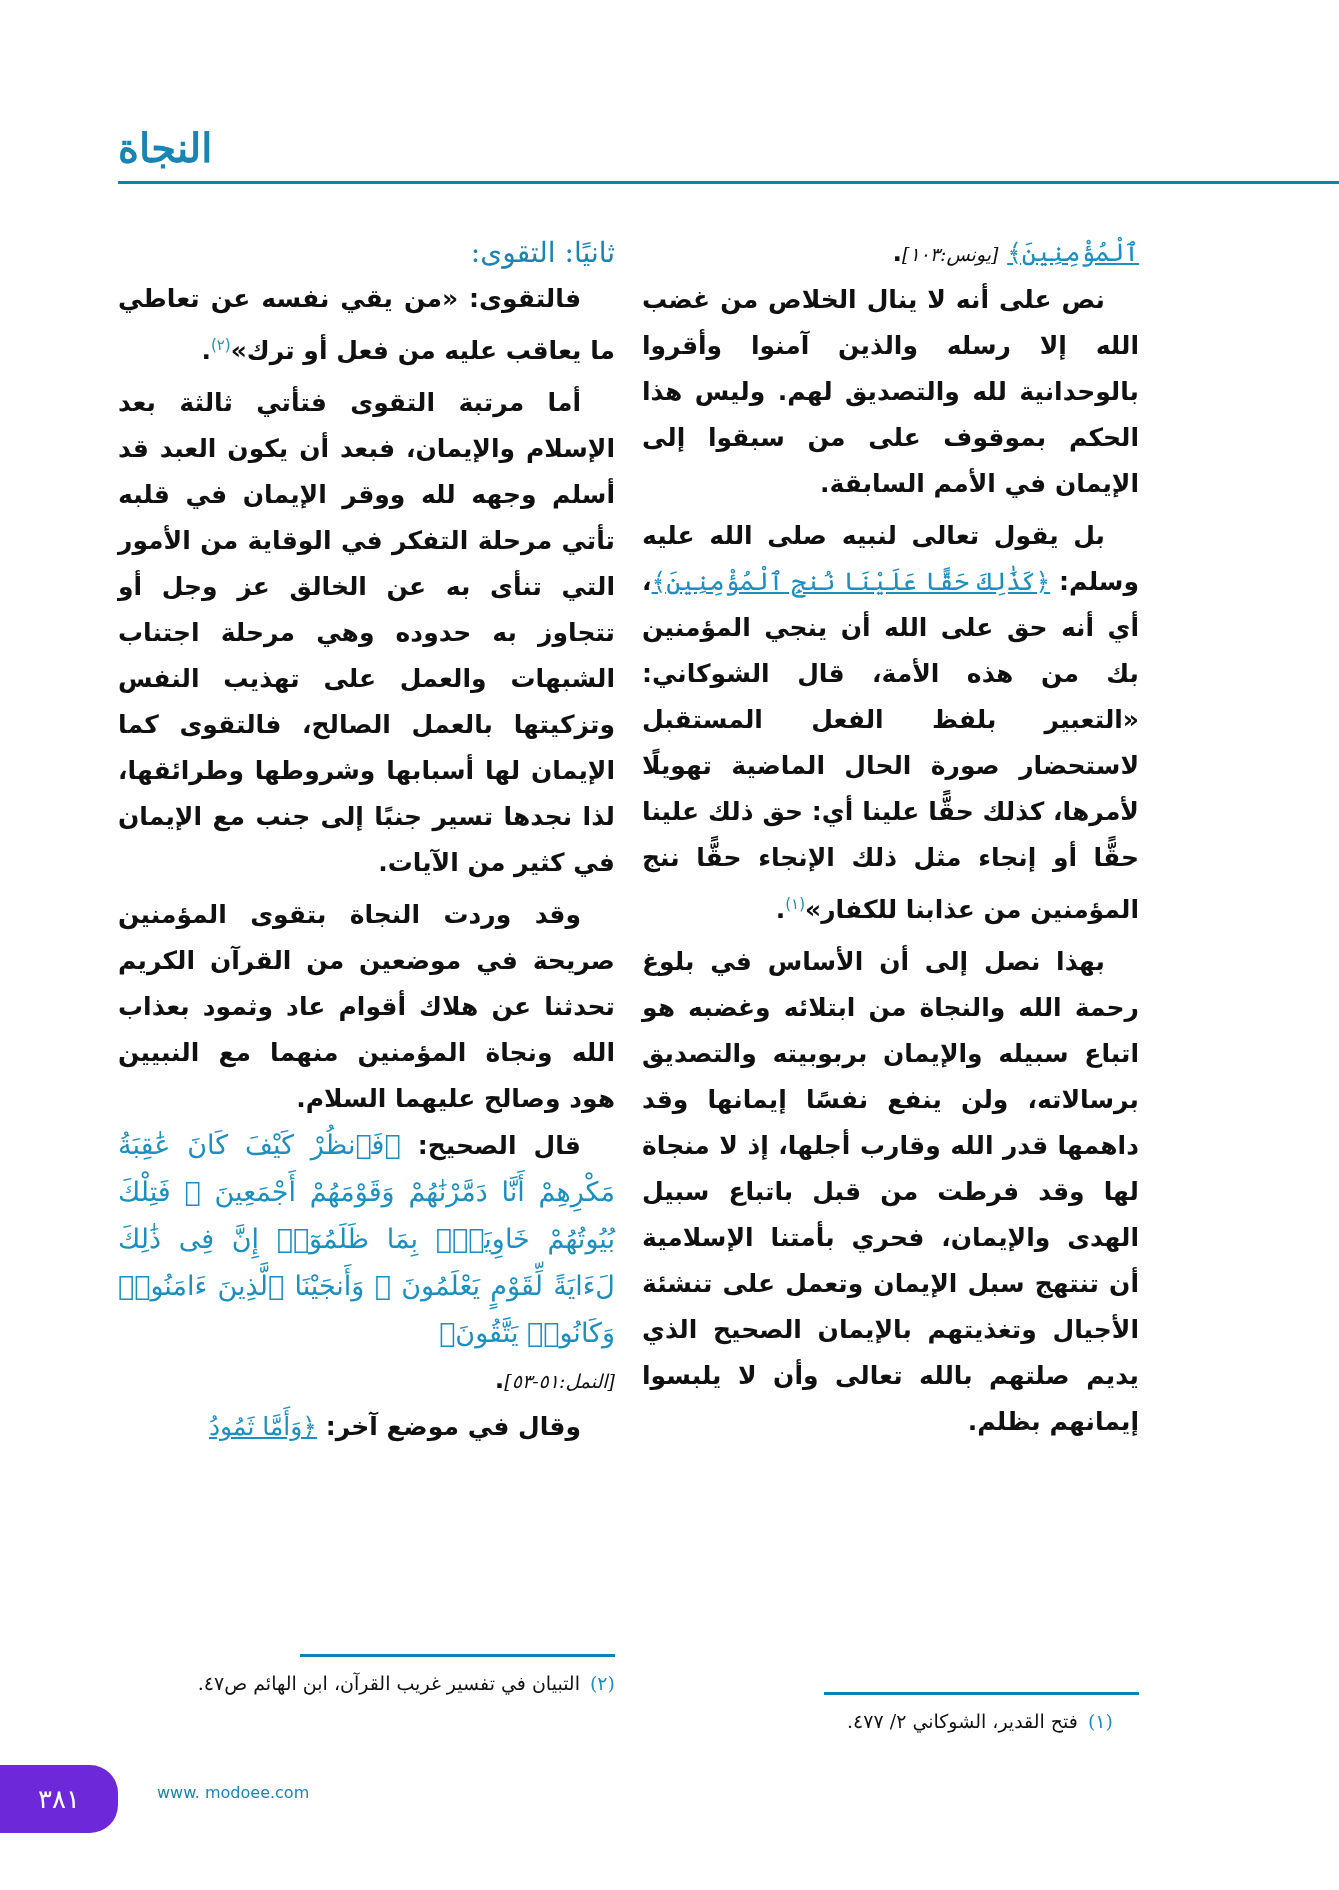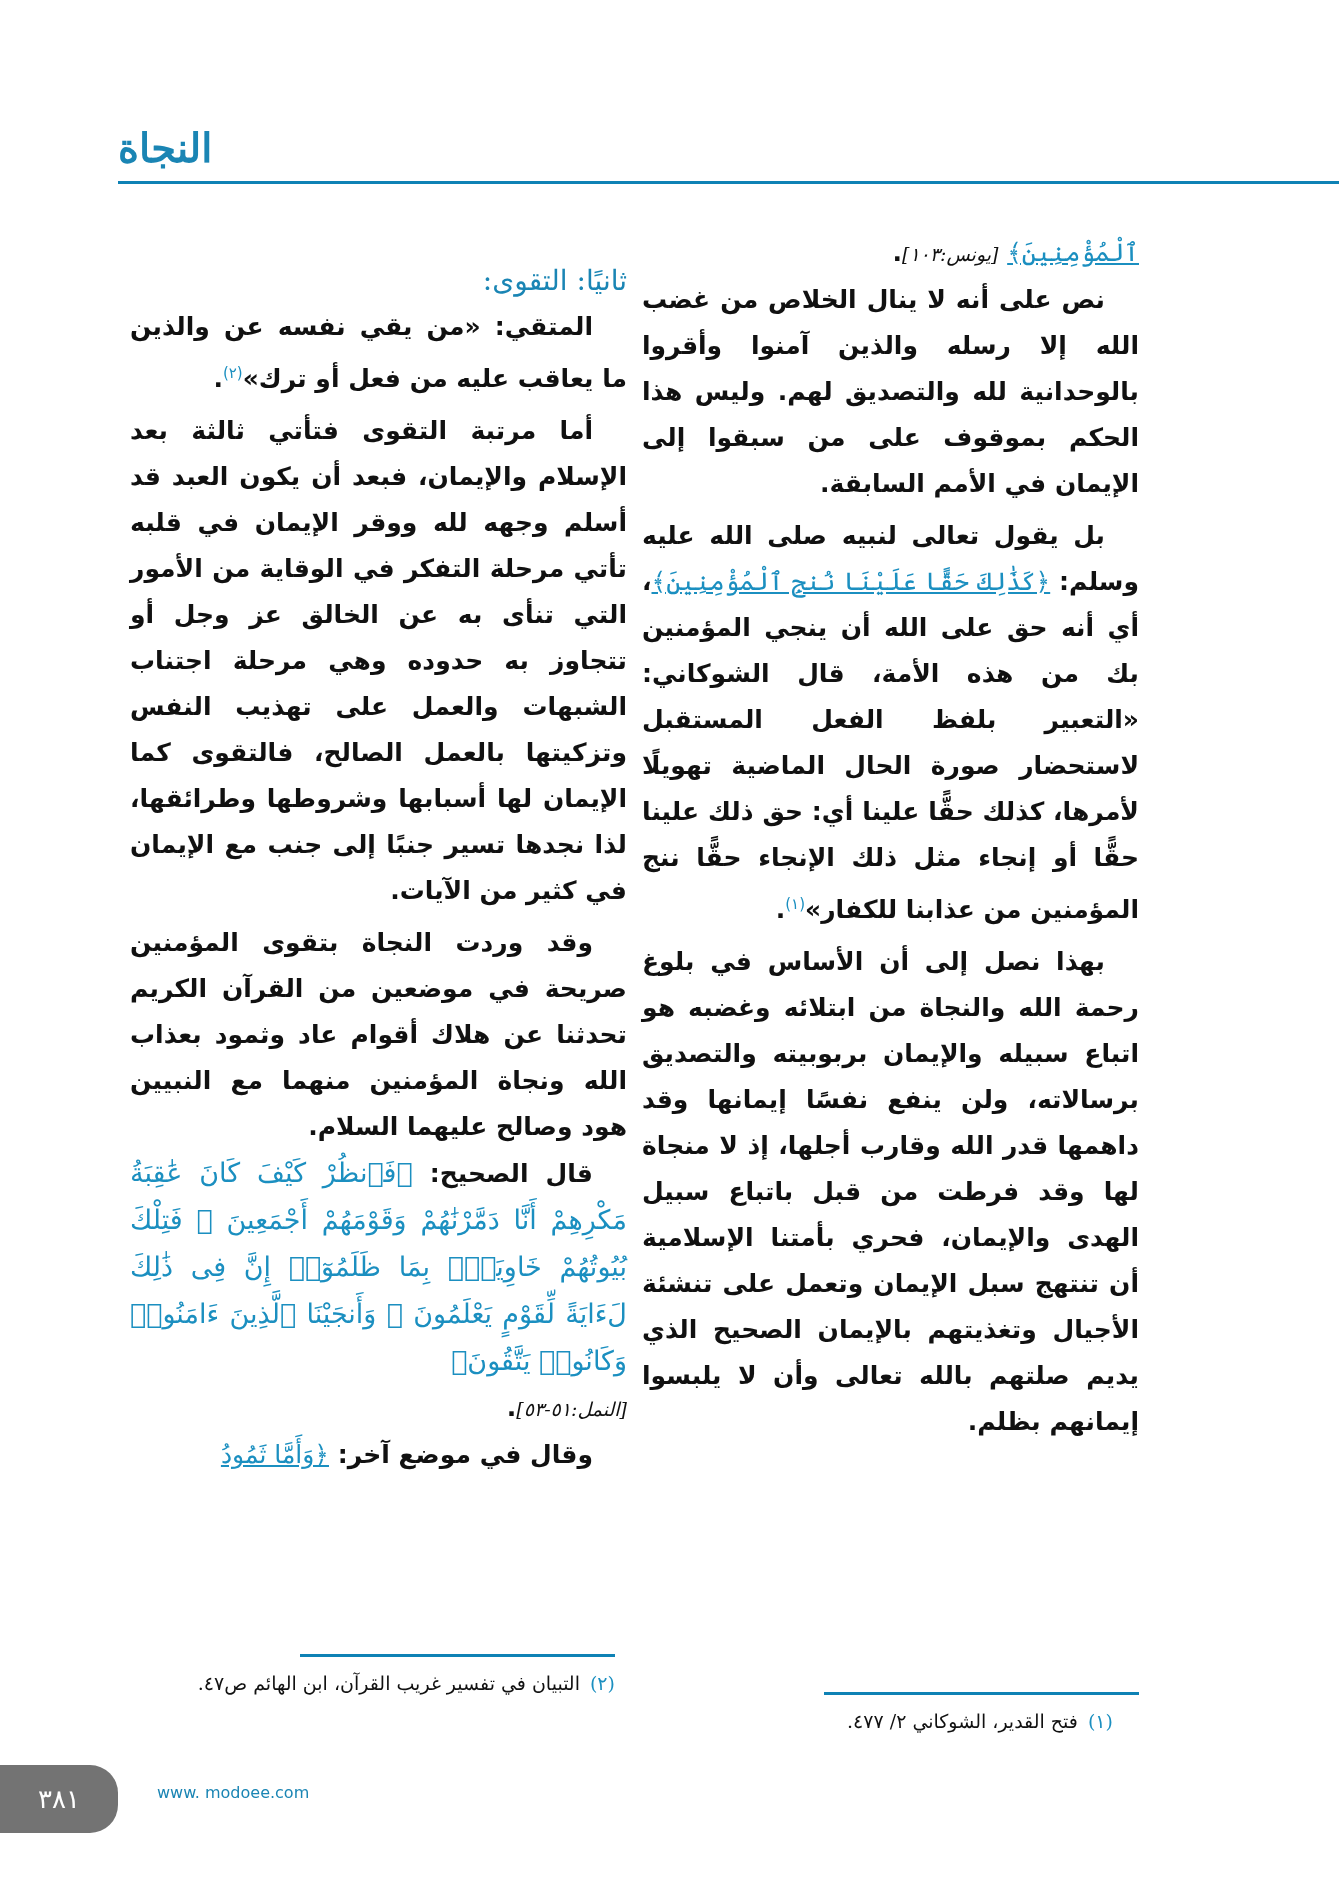--- a/index.html
+++ b/index.html
@@ -15,21 +15,21 @@
   .header-rule {
     position: absolute; left: 118px; top: 181px; width: 1221px; height: 3px;
     background: #0e82b5;
   }
   .col {
     position: absolute; direction: rtl; text-align: justify;
     font-family: "DejaVu Sans", sans-serif; font-weight: bold;
     font-size: 25px; line-height: 46px; color: #111;
   }
   .col-right { left: 642px; width: 497px; top: 230px; }
-  .col-left  { left: 130px; width: 497px; top: 230px; margin-top: 28px; }
+  .col-left  { left: 118px; width: 497px; top: 230px; }
   .col p { margin: 0; }
   .col p.indent { text-indent: 34px; }
   .col p.gap { margin-top: 6px; }
   .quran {
     color: #1b8fc0; font-family: "DejaVu Serif", serif; font-weight: normal; text-decoration: underline;
   }
   .ref { font-weight: normal; font-size: 19px; font-family: "DejaVu Serif", serif; font-style: italic; }
   .fnref { color: #1b8fc0; font-weight: normal; font-size: 15px; vertical-align: super; }
   .subhead {
     color: #1a85b4; font-weight: normal; font-family: "DejaVu Serif", serif;
@@ -44,21 +44,21 @@
   .fn-rule-left  { left: 300px; width: 315px; top: 1654px; }
   .footnote {
     position: absolute; direction: rtl; font-family: "DejaVu Serif", serif;
     font-size: 19px; line-height: 27px; color: #111;
   }
   .fn-right { left: 616px; width: 497px; top: 1708px; }
   .fn-left  { left: 118px; width: 497px; top: 1670px; }
   .fn-num { color: #1b8fc0; margin-left: 10px; }
   .page-badge {
     position: absolute; left: 0; top: 1765px; width: 118px; height: 68px;
-    background: #737373; border-radius: 0 28px 28px 0;
+    background: #6d28d9; border-radius: 0 28px 28px 0;
     color: #fff; font-family: "DejaVu Sans", sans-serif; font-size: 26px;
     display: flex; align-items: center; justify-content: center;
   }
   .site-url {
     position: absolute; left: 157px; top: 1783px;
     font-family: "DejaVu Sans", sans-serif; font-size: 16px; color: #1a85b4;
   }
 </style>
 </head>
 <body>
@@ -74,21 +74,21 @@
   <p class="indent">نص على أنه لا ينال الخلاص من غضب الله إلا رسله والذين آمنوا وأقروا بالوحدانية لله والتصديق لهم. وليس هذا الحكم بموقوف على من سبقوا إلى الإيمان في الأمم السابقة.</p>
   <p class="indent gap">
     <span>بل يقول تعالى لنبيه صلى الله عليه وسلم: </span><span class="quran">﴿كَذَٰلِكَ حَقًّا عَلَيْنَا نُنجِ ٱلْمُؤْمِنِينَ﴾</span><span>، أي أنه حق على الله أن ينجي المؤمنين بك من هذه الأمة، قال الشوكاني: «التعبير بلفظ الفعل المستقبل لاستحضار صورة الحال الماضية تهويلًا لأمرها، كذلك حقًّا علينا أي: حق ذلك علينا حقًّا أو إنجاء مثل ذلك الإنجاء حقًّا ننج المؤمنين من عذابنا للكفار»</span><span class="fnref">(١)</span><span>.</span>
   </p>
   <p class="indent gap">بهذا نصل إلى أن الأساس في بلوغ رحمة الله والنجاة من ابتلائه وغضبه هو اتباع سبيله والإيمان بربوبيته والتصديق برسالاته، ولن ينفع نفسًا إيمانها وقد داهمها قدر الله وقارب أجلها، إذ لا منجاة لها وقد فرطت من قبل باتباع سبيل الهدى والإيمان، فحري بأمتنا الإسلامية أن تنتهج سبل الإيمان وتعمل على تنشئة الأجيال وتغذيتهم بالإيمان الصحيح الذي يديم صلتهم بالله تعالى وأن لا يلبسوا إيمانهم بظلم.</p>
 </div>
 
 <div class="col col-left">
   <p class="subhead">ثانيًا: التقوى:</p>
   <p class="indent">
-    <span>المتقي: «من يقي نفسه عن والذين ما يعاقب عليه من فعل أو ترك»</span><span class="fnref">(٢)</span><span>.</span>
+    <span>فالتقوى: «من يقي نفسه عن تعاطي ما يعاقب عليه من فعل أو ترك»</span><span class="fnref">(٢)</span><span>.</span>
   </p>
   <p class="indent gap">أما مرتبة التقوى فتأتي ثالثة بعد الإسلام والإيمان، فبعد أن يكون العبد قد أسلم وجهه لله ووقر الإيمان في قلبه تأتي مرحلة التفكر في الوقاية من الأمور التي تنأى به عن الخالق عز وجل أو تتجاوز به حدوده وهي مرحلة اجتناب الشبهات والعمل على تهذيب النفس وتزكيتها بالعمل الصالح، فالتقوى كما الإيمان لها أسبابها وشروطها وطرائقها، لذا نجدها تسير جنبًا إلى جنب مع الإيمان في كثير من الآيات.</p>
   <p class="indent gap">وقد وردت النجاة بتقوى المؤمنين صريحة في موضعين من القرآن الكريم تحدثنا عن هلاك أقوام عاد وثمود بعذاب الله ونجاة المؤمنين منهما مع النبيين هود وصالح عليهما السلام.</p>
   <p class="indent">
     <span>قال الصحيح: </span><span class="quran-block">﴿فَٱنظُرْ كَيْفَ كَانَ عَٰقِبَةُ مَكْرِهِمْ أَنَّا دَمَّرْنَٰهُمْ وَقَوْمَهُمْ أَجْمَعِينَ ۞ فَتِلْكَ بُيُوتُهُمْ خَاوِيَةًۢ بِمَا ظَلَمُوٓا۟ إِنَّ فِى ذَٰلِكَ لَءَايَةً لِّقَوْمٍ يَعْلَمُونَ ۞ وَأَنجَيْنَا ٱلَّذِينَ ءَامَنُوا۟ وَكَانُوا۟ يَتَّقُونَ﴾</span>
   </p>
   <p>
     <span class="ref">[النمل:٥١-٥٣]</span><span>.</span>
   </p>
   <p class="indent">

